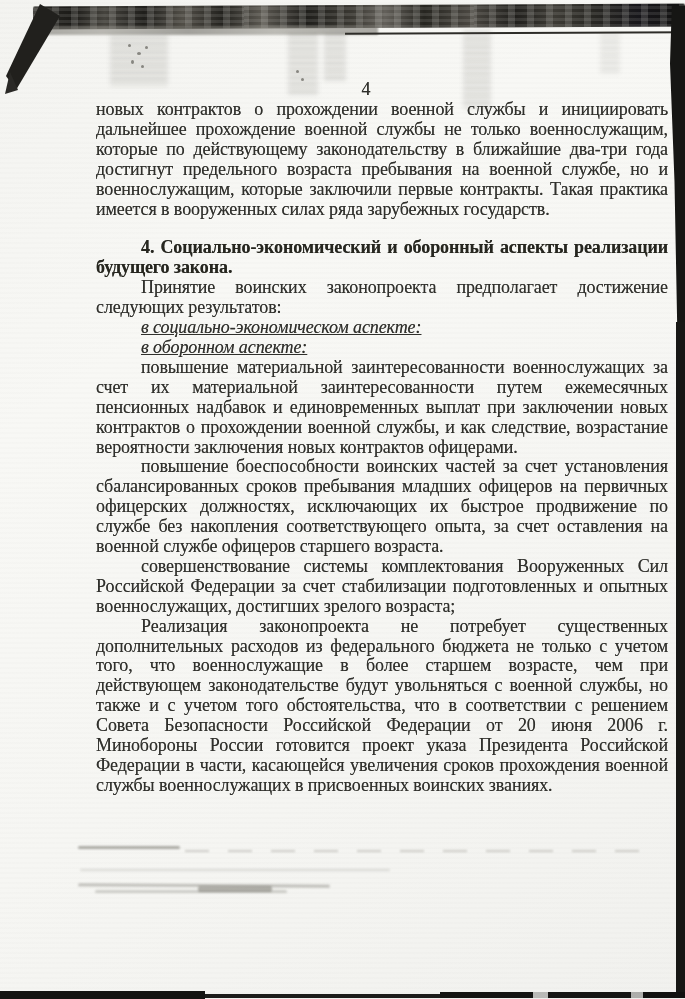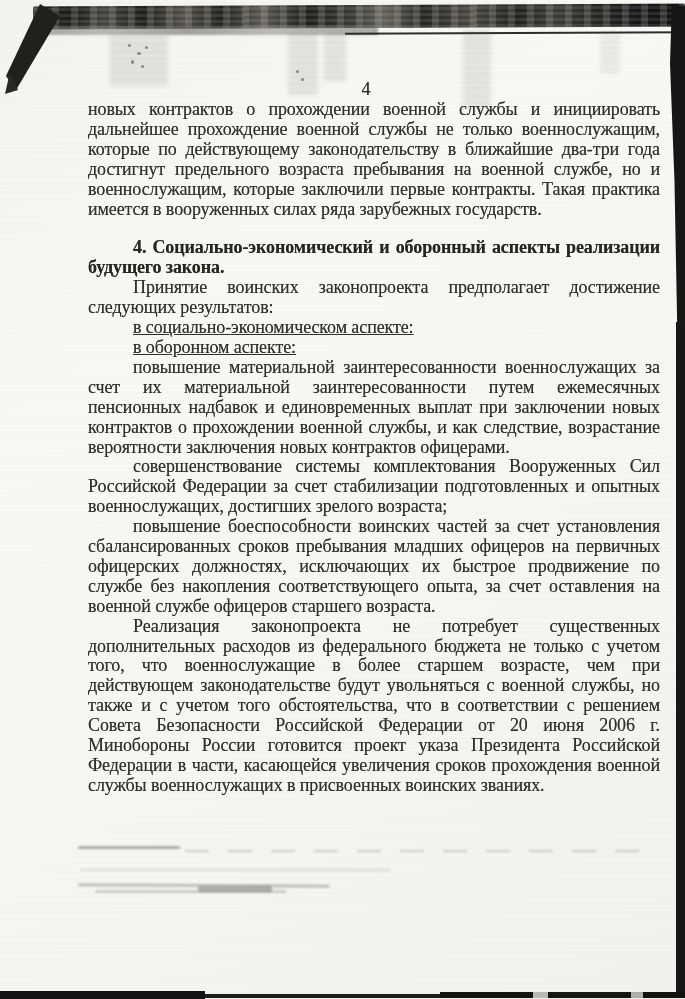--- a/index.html
+++ b/index.html
@@ -65,29 +65,29 @@
   .sm-uvel{left:80px;top:869px;width:310px;height:2px;background:rgba(128,126,118,0.22);}
   .sm-b1{left:78px;top:884px;width:252px;height:3px;background:rgba(112,110,102,0.40);transform:rotate(0.3deg);}
   .sm-b2{left:95px;top:890px;width:192px;height:3px;background:rgba(122,120,112,0.32);}
   .sm-b3{left:198px;top:886px;width:74px;height:6px;background:rgba(92,90,82,0.42);}
   
   .page-number{
     position:absolute;left:80px;top:79px;width:572px;text-align:center;
     font-size:18px;color:#2e2e2a;text-shadow:0 0 0.4px rgba(46,46,42,0.7);
   }
   .text-block{
-    position:absolute;left:88px;top:100px;width:572px;
+    position:absolute;left:96px;top:100px;width:572px;
     font-size:18px;line-height:19.9px;color:#30302c;
     text-align:justify;letter-spacing:-0.1px;
     text-shadow:0 0 0.45px rgba(48,48,44,0.65);
   }
   .para{text-indent:45px;}
   .para.no-indent{text-indent:0;}
   .para.b{font-weight:bold;color:#26261f;margin-top:19px;}
-  .para.u{text-decoration:underline;}
+  .para.u{text-decoration:underline;font-style:italic;}
 </style>
 </head>
 <body>
 
 <div class="paper-texture"></div>
 
 <div class="band-main"></div>
 <div class="band-texture"></div>
 <div class="band-sub"></div>
 <div class="band-line"></div>
@@ -121,16 +121,16 @@
 
 <div class="page-number">4</div>
 
 <div class="text-block">
   <div class="para no-indent">новых контрактов о прохождении военной службы и инициировать дальнейшее прохождение военной службы не только военнослужащим, которые по действующему законодательству в ближайшие два-три года достигнут предельного возраста пребывания на военной службе, но и военнослужащим, которые заключили первые контракты. Такая практика имеется в вооруженных силах ряда зарубежных государств.</div>
   <div class="para b">4. Социально-экономический и оборонный аспекты реализации будущего закона.</div>
   <div class="para">Принятие воинских законопроекта предполагает достижение следующих результатов:</div>
   <div class="para u">в социально-экономическом аспекте:</div>
   <div class="para u">в оборонном аспекте:</div>
   <div class="para">повышение материальной заинтересованности военнослужащих за счет их материальной заинтересованности путем ежемесячных пенсионных надбавок и единовременных выплат при заключении новых контрактов о прохождении военной службы, и как следствие, возрастание вероятности заключения новых контрактов офицерами.</div>
+  <div class="para">повышение боеспособности воинских частей за счет установления сбалансированных сроков пребывания младших офицеров на первичных офицерских должностях, исключающих их быстрое продвижение по службе без накопления соответствующего опыта, за счет оставления на военной службе офицеров старшего возраста.</div>
   <div class="para">совершенствование системы комплектования Вооруженных Сил Российской Федерации за счет стабилизации подготовленных и опытных военнослужащих, достигших зрелого возраста;</div>
-  <div class="para">повышение боеспособности воинских частей за счет установления сбалансированных сроков пребывания младших офицеров на первичных офицерских должностях, исключающих их быстрое продвижение по службе без накопления соответствующего опыта, за счет оставления на военной службе офицеров старшего возраста.</div>
   <div class="para">Реализация законопроекта не потребует существенных дополнительных расходов из федерального бюджета не только с учетом того, что военнослужащие в более старшем возрасте, чем при действующем законодательстве будут увольняться с военной службы, но также и с учетом того обстоятельства, что в соответствии с решением Совета Безопасности Российской Федерации от 20 июня 2006 г. Минобороны России готовится проект указа Президента Российской Федерации в части, касающейся увеличения сроков прохождения военной службы военнослужащих в присвоенных воинских званиях.</div>
 </div>
 
 </body></html>

